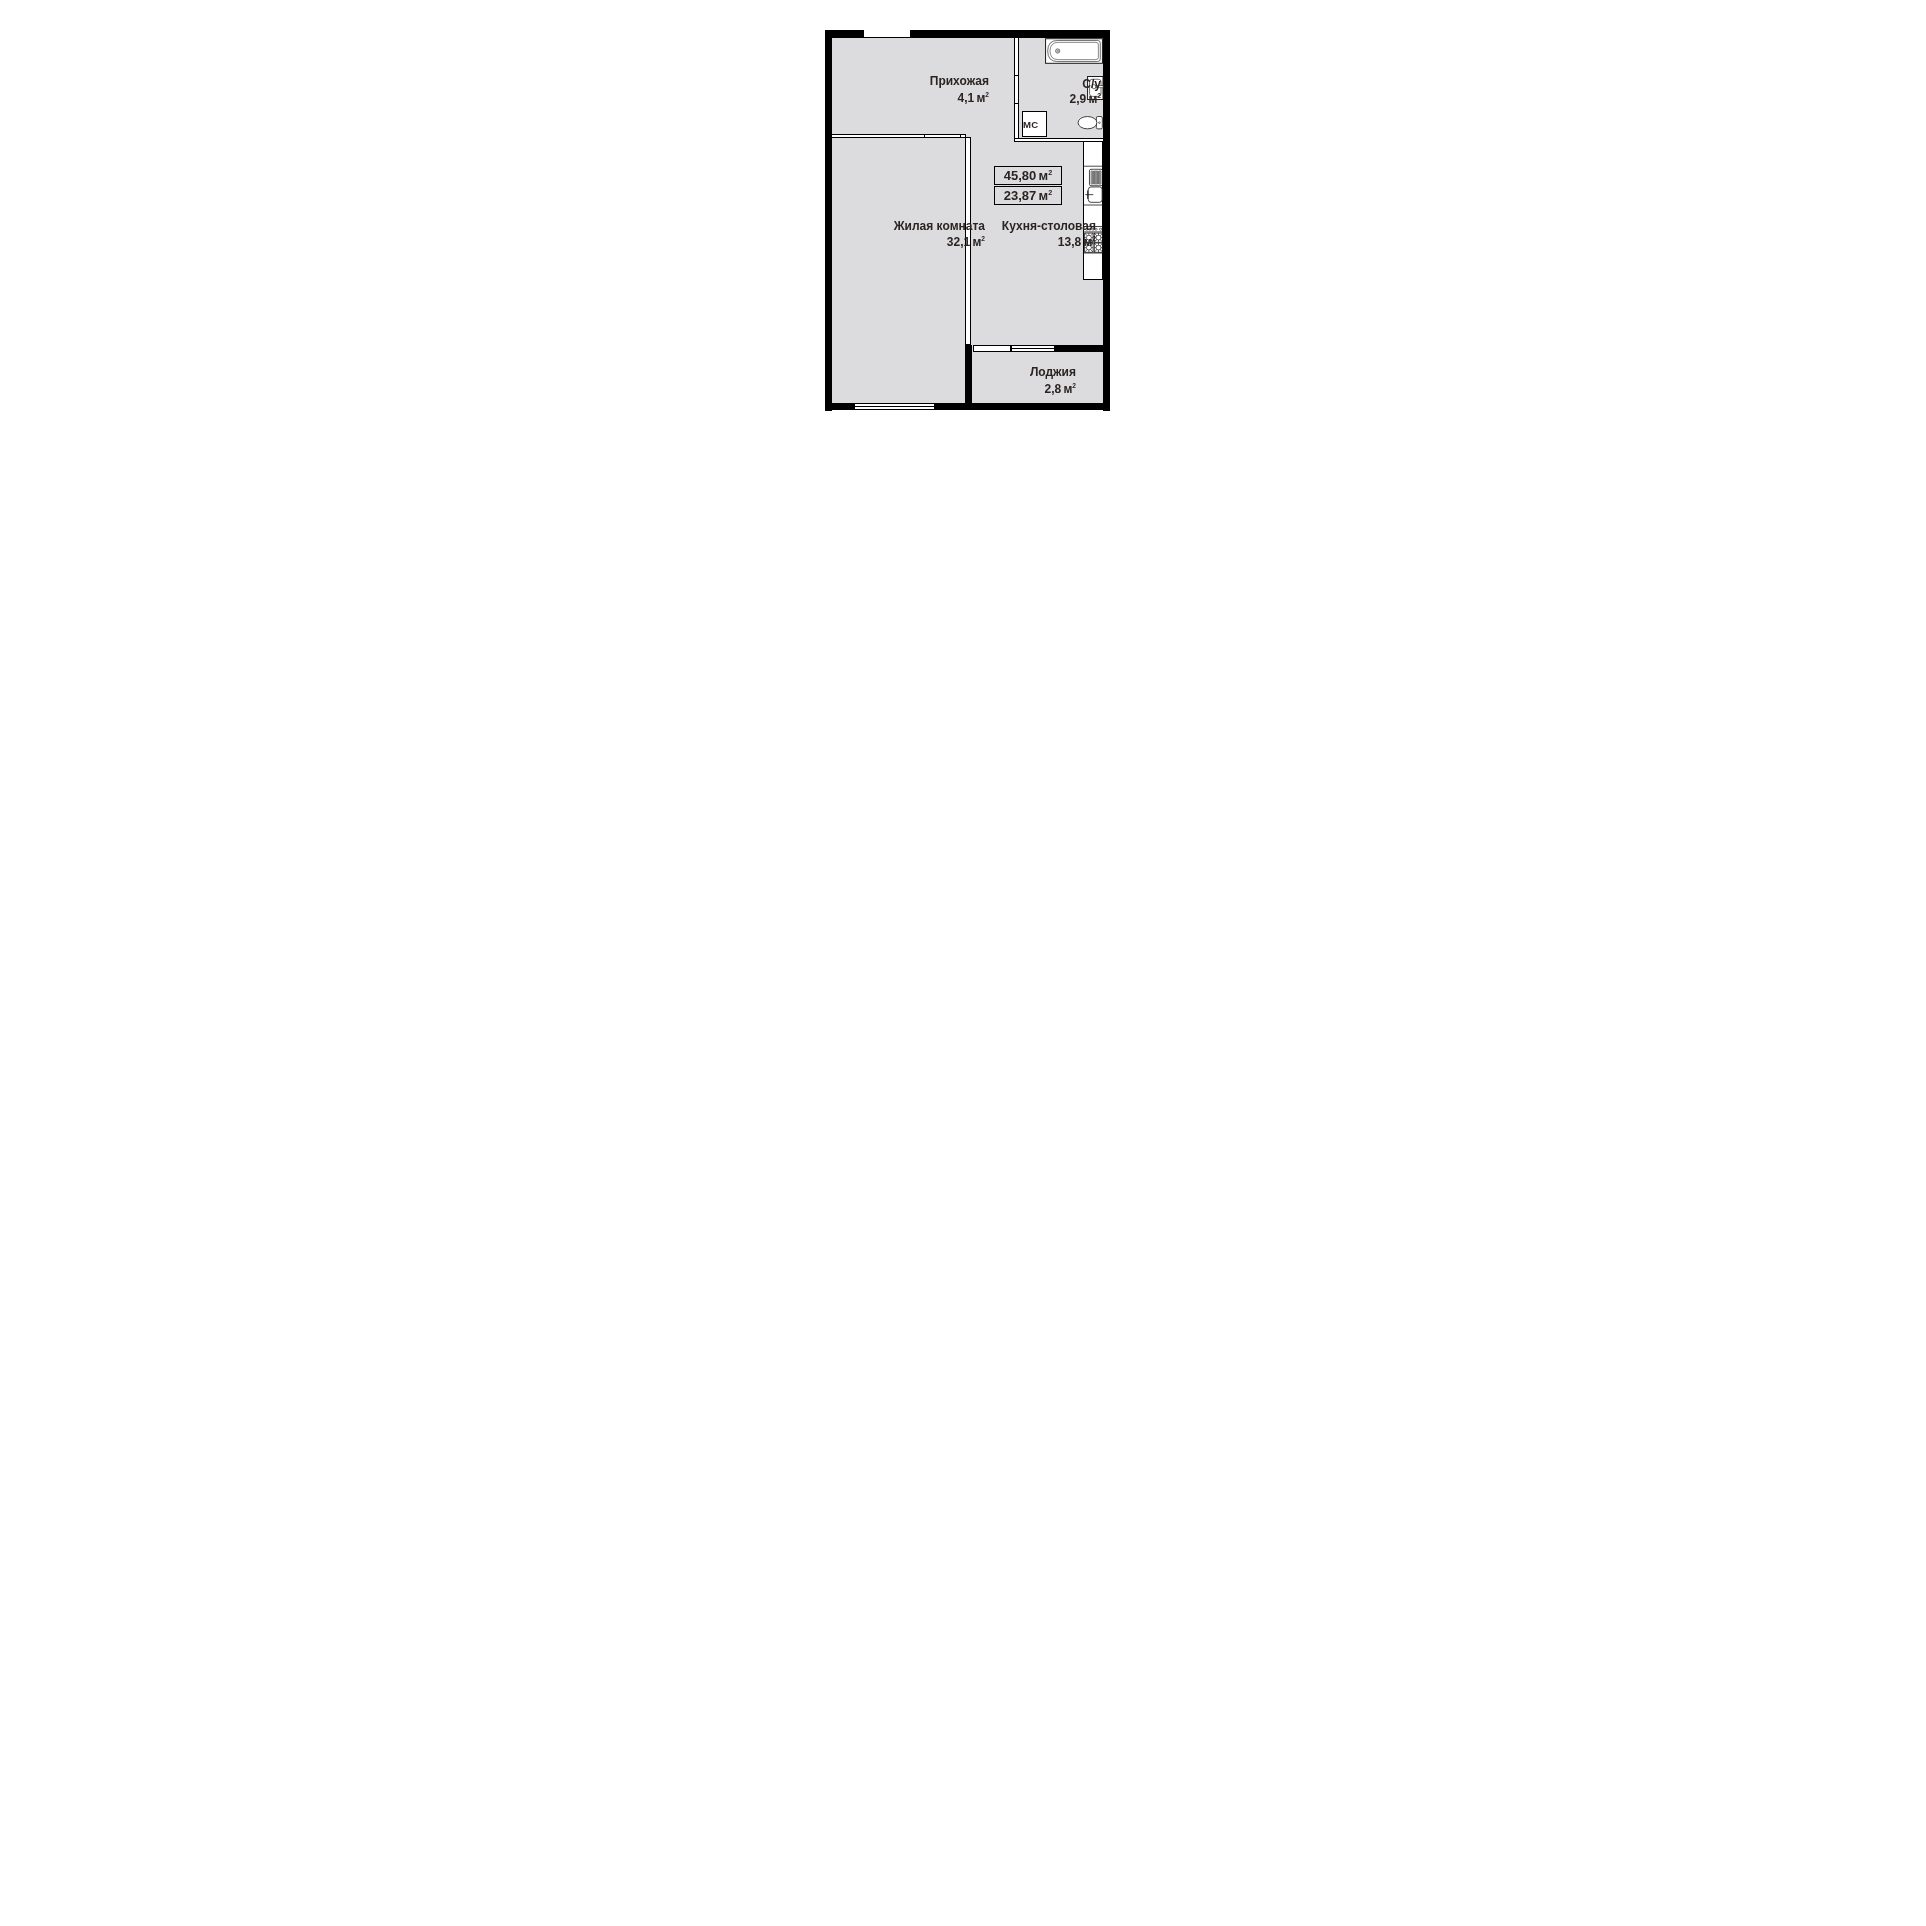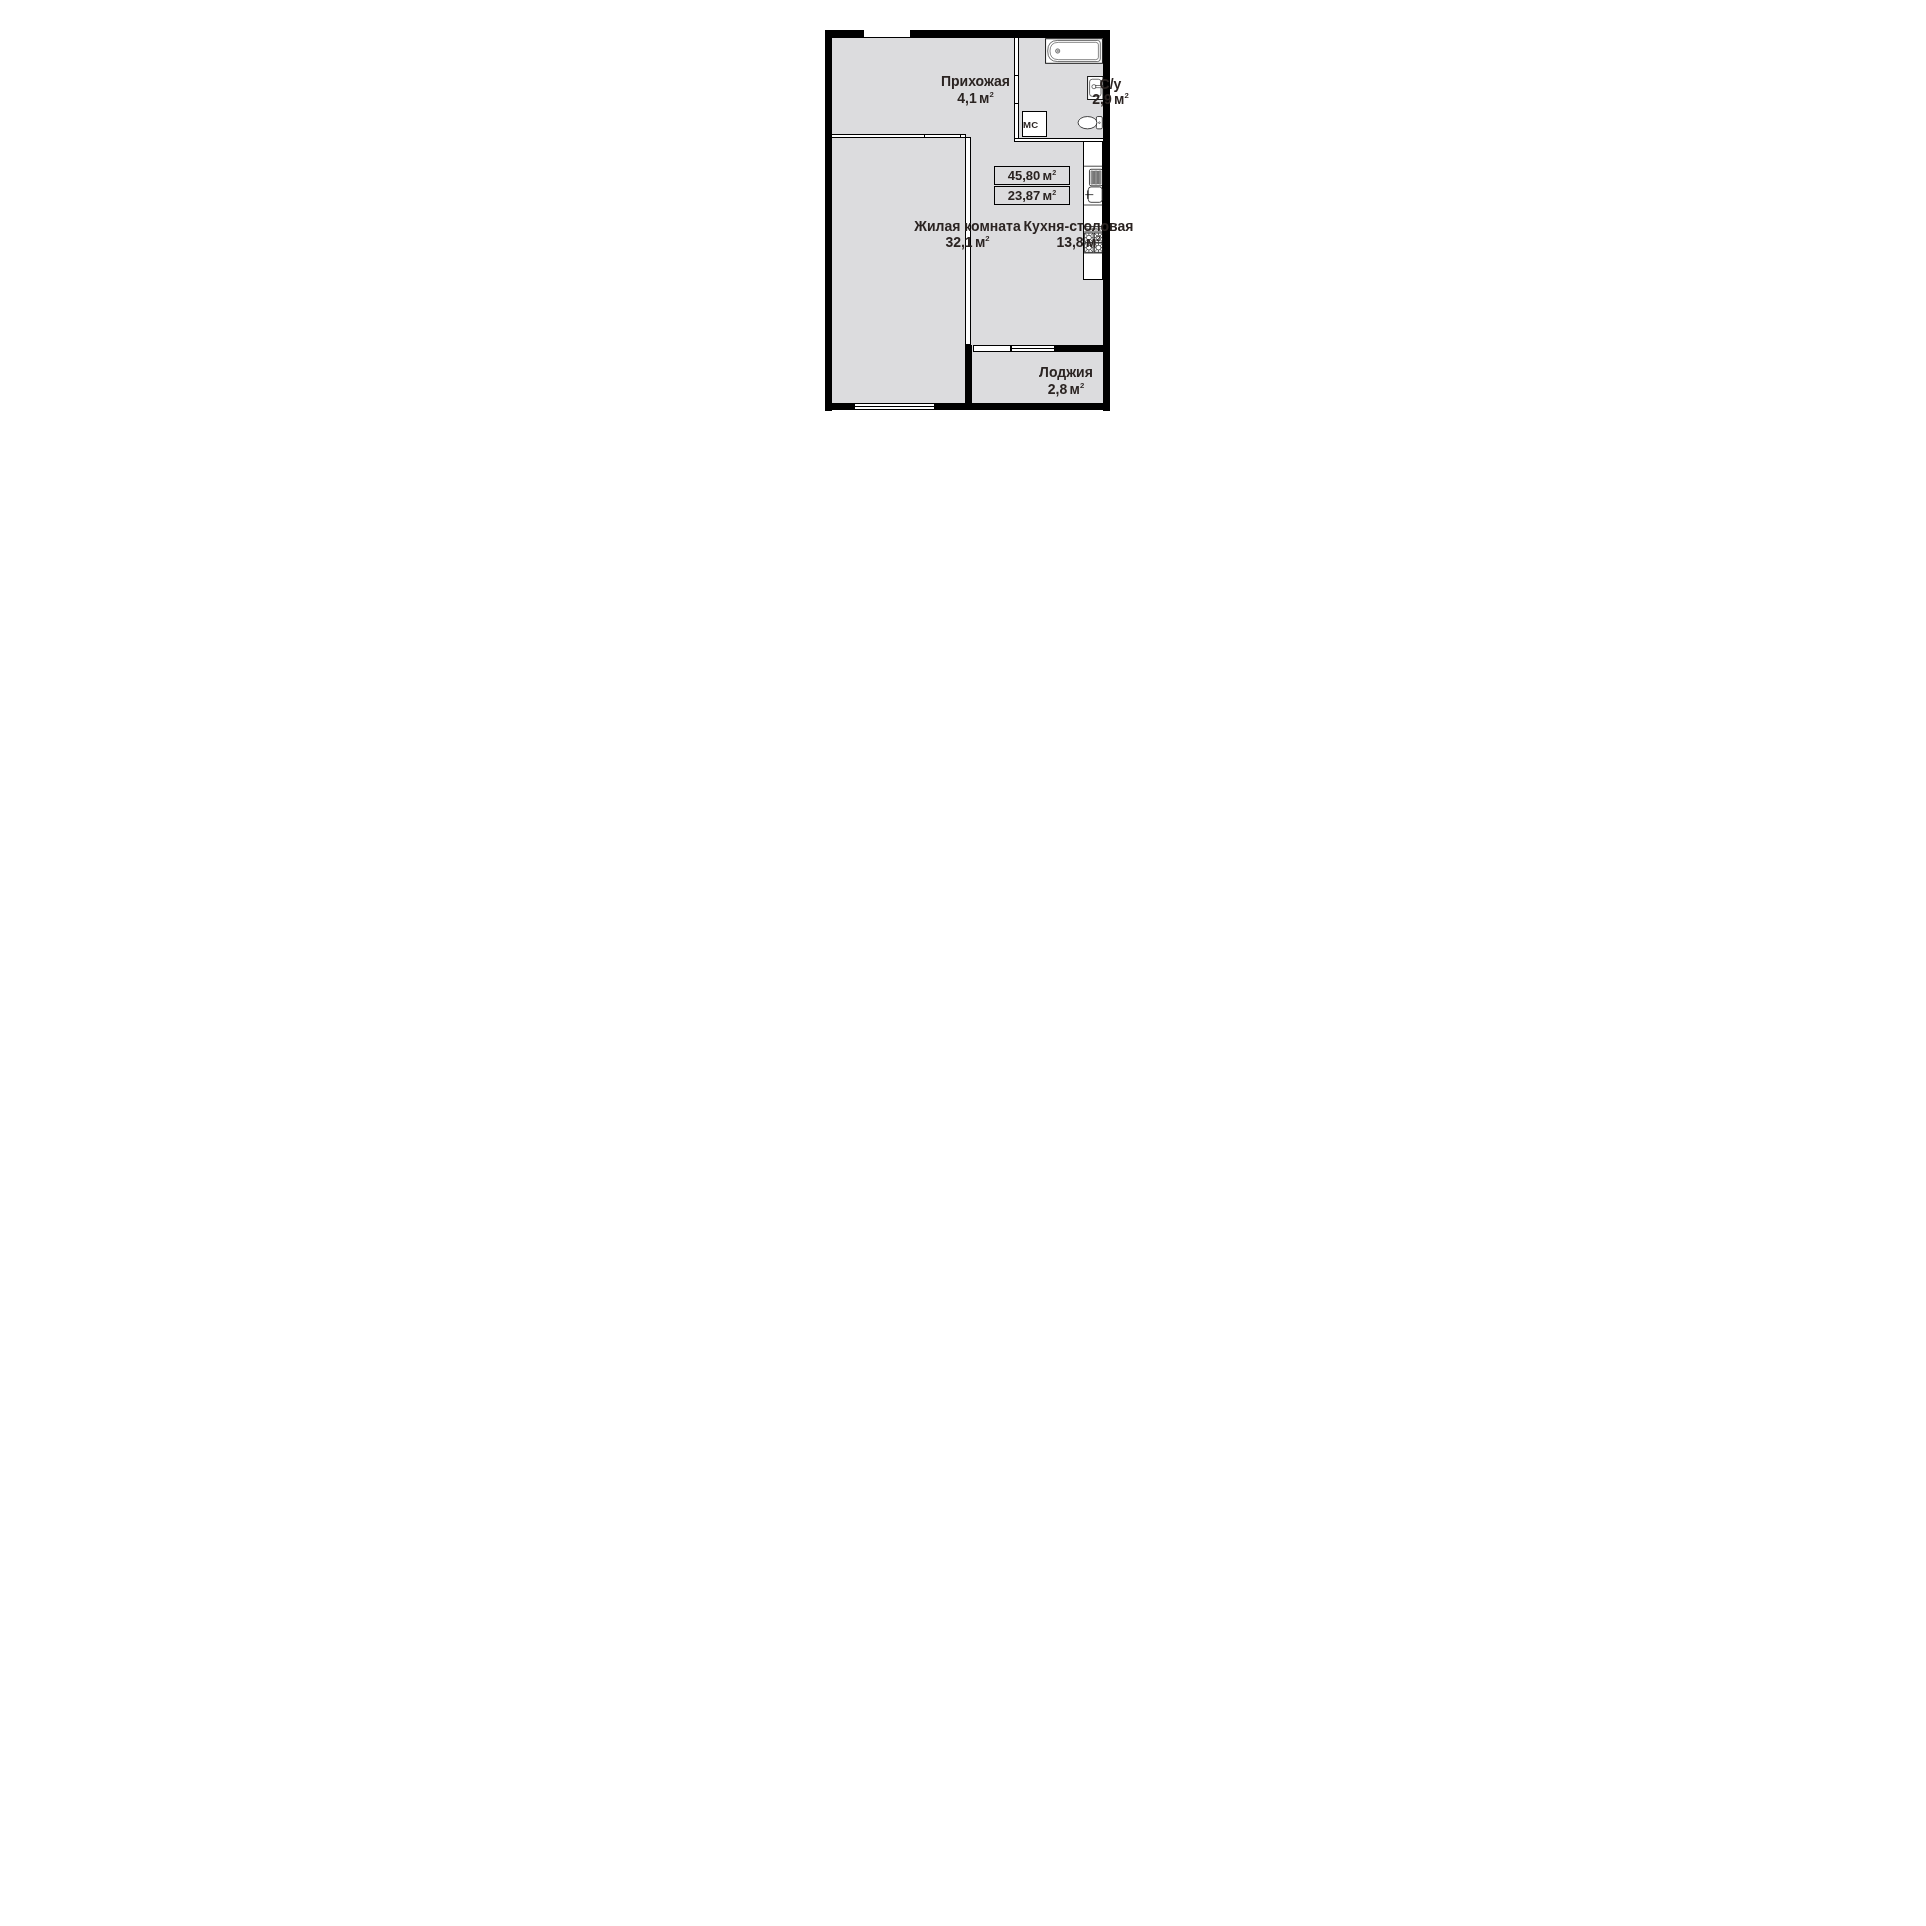--- a/index.html
+++ b/index.html
@@ -31,35 +31,35 @@
   .kitchen-divider{left:225px;top:137px;width:5.8px;height:208px;}
   .bath-left-wall{left:274px;top:38px;width:5.4px;height:104px;border-top:none;}
   .bath-bottom-wall{left:274px;top:138px;width:89px;height:4.2px;border-right:none;}
   .vtick{position:absolute;top:0;bottom:0;width:0.8px;background:var(--wall);}
   .htick{position:absolute;left:0;right:0;height:0.8px;background:var(--wall);}
   
   .mc-box{left:282px;top:111px;width:25px;height:26px;background:var(--white);border:1.2px solid var(--wall);
           display:flex;align-items:center;font-size:9.6px;font-weight:700;letter-spacing:0.2px;}
   .counter{left:343px;top:142px;width:20.4px;height:138px;background:var(--white);border:0.8px solid var(--wall);border-top:none;}
   
-  .room-label{text-align:center;line-height:10.8px;font-size:14px;font-weight:600;color:var(--ink);margin-left:48px;}
+  .room-label{text-align:right;line-height:10.8px;font-size:12px;font-weight:600;color:var(--ink);}
   .room-label .area{font-weight:600;}
   .lbl-hallway{left:126px;top:76px;width:123px;}
   .lbl-hallway .area{margin-top:3.5px;}
   .lbl-bathroom{left:284px;top:79px;width:77px;}
   .lbl-bathroom .area{margin-top:1.5px;}
   .lbl-living{left:114px;top:221px;width:131px;}
   .lbl-living .area{margin-top:2.7px;}
   .lbl-kitchen{left:225px;top:221px;width:131px;}
   .lbl-kitchen .area{margin-top:2.3px;}
   .lbl-loggia{left:220px;top:367px;width:116px;}
   .lbl-loggia .area{margin-top:3.1px;}
   sup{font-size:0.55em;}
   .u{margin-left:2.3px;}
-  .total-box{left:254px;width:76px;height:19px;border:1.2px solid var(--wall);
+  .total-box{left:254px;width:68px;height:19px;border:1.2px solid var(--wall);
              display:flex;align-items:center;justify-content:center;font-size:13px;color:var(--ink);}
   .total-1{top:166px;font-weight:800;}
   .total-2{top:186px;font-weight:700;}
   svg{display:block;}
 </style>
 </head>
 <body>
 
 <div class="page">
 

